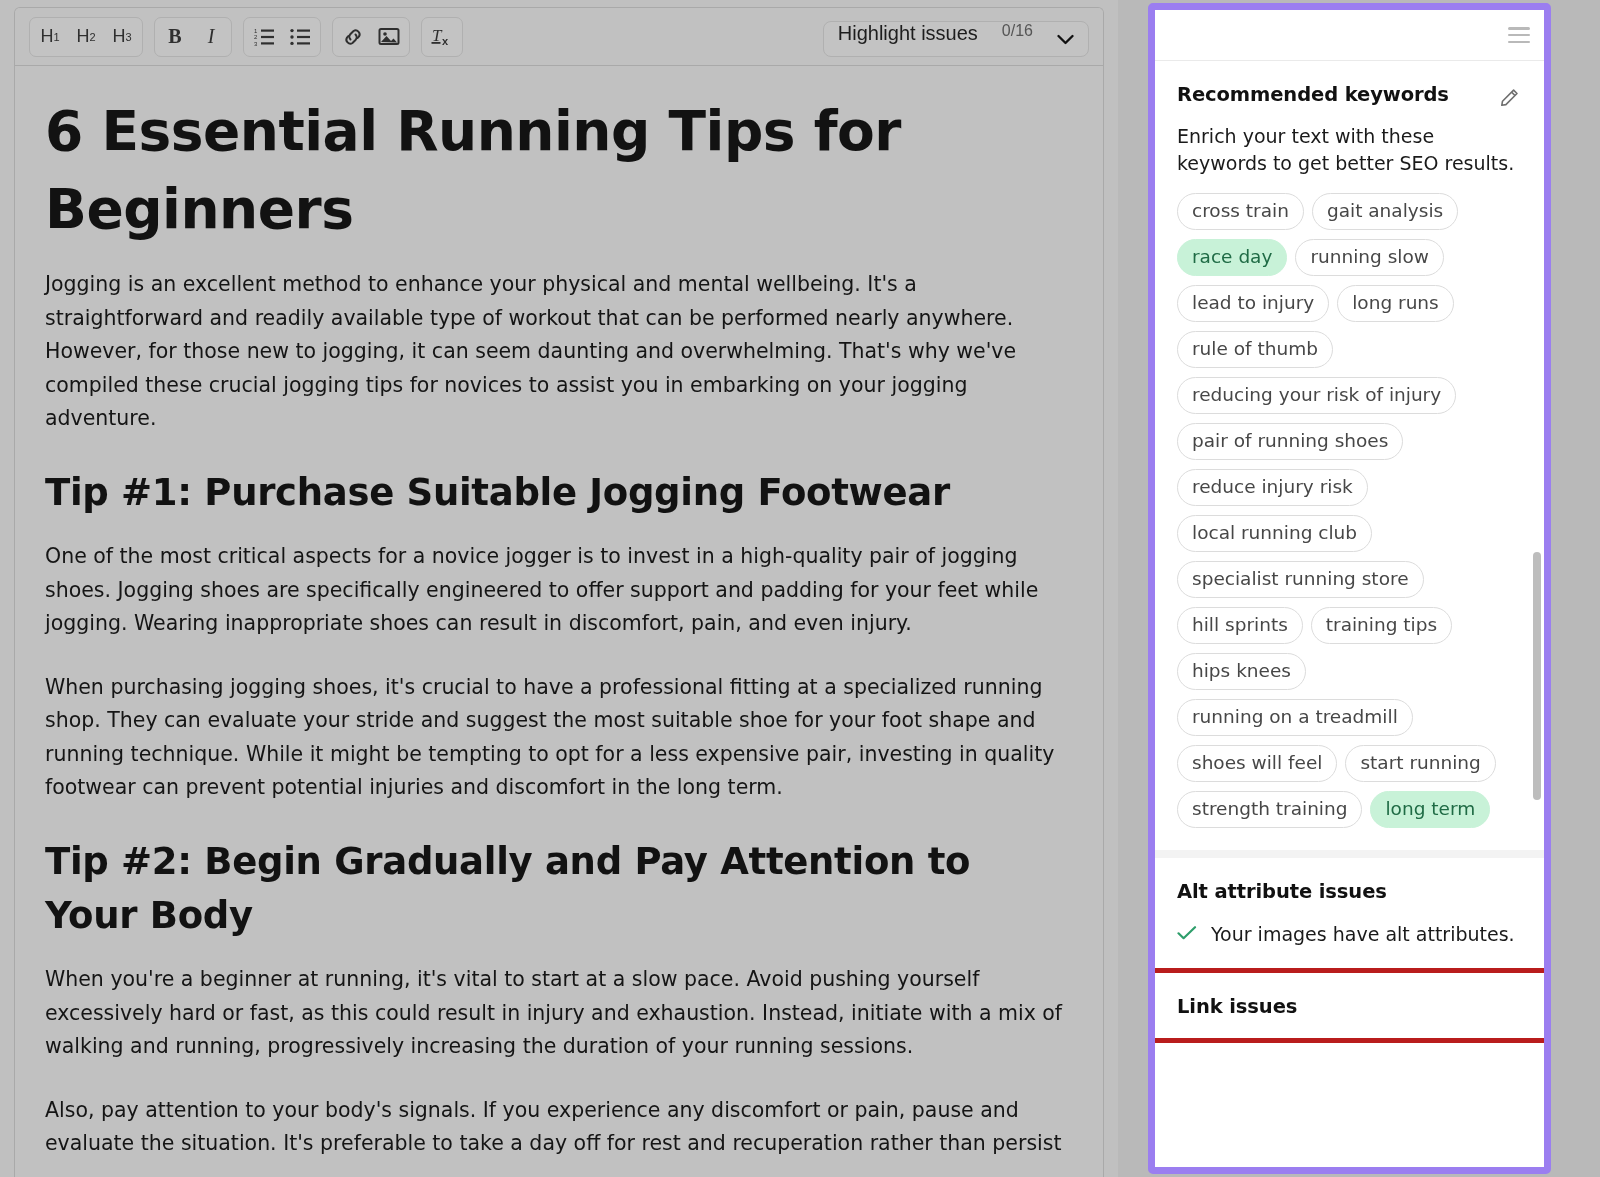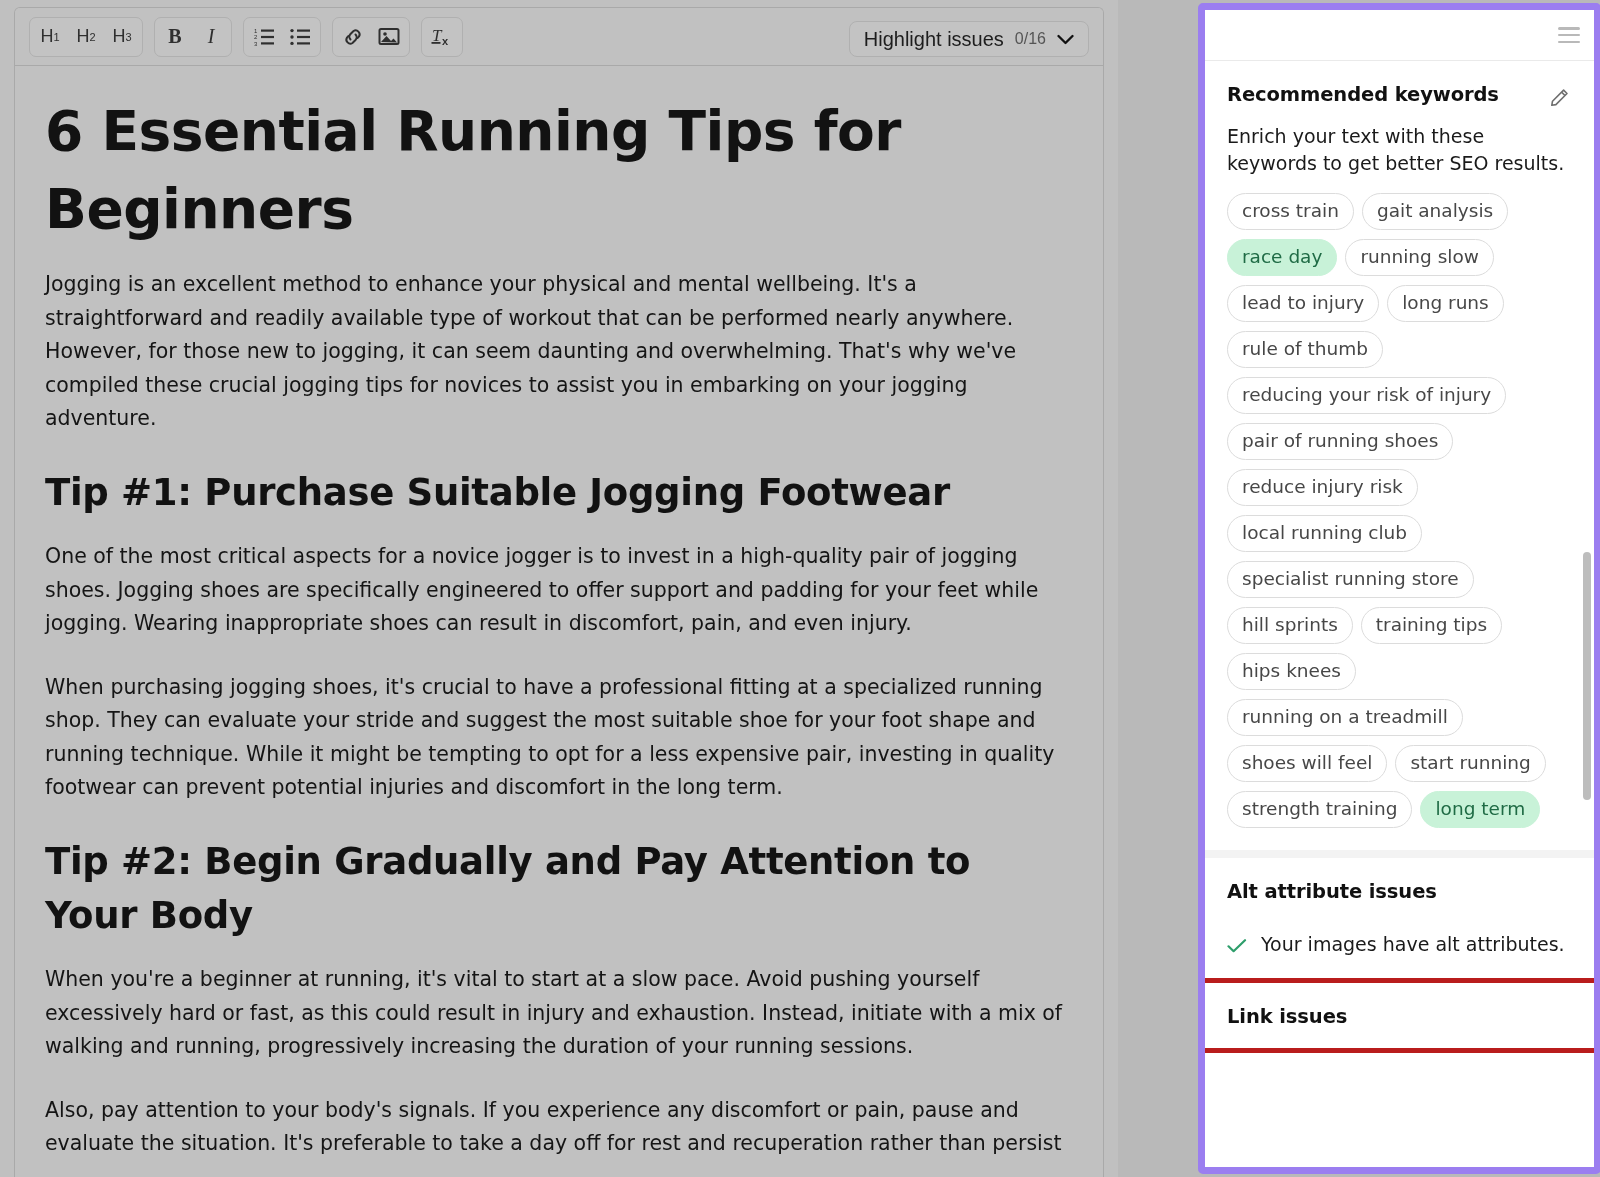--- a/index.html
+++ b/index.html
@@ -68,22 +68,21 @@
   .tb-btn.ital { font-style: italic; font-size: 20px; font-family: "Liberation Serif", serif;}
   .tb-btn.hx { font-size: 18px; font-weight: 500; }
   .tb-btn svg { display: block; }
 
   .highlight-issues {
     position: absolute;
     right: 14px;
     top: 13px;
     height: 36px;
     display: flex;
-    align-items: center;
-    gap: 11px;
+    gap: 24px;
     padding: 0 14px;
     border: 1px solid #b0b0b0;
     border-radius: 8px;
     background: #c3c3c3;
     cursor: pointer;
   }
   .hi-label { font-size: 20px; color: #1d1d1d; }
   .hi-count { font-size: 16px; color: #555; }
   .hi-chev { display:flex; align-items:center; }
 
@@ -113,21 +112,21 @@
     font-size: 20.5px;
     line-height: 33.5px;
     margin: 20px 0 0 0;
     color: #151515;
   }
   .doc .gap { margin-top: 30px; }
 
   
   .right-outer {
     position: absolute;
-    left: 1198px;
+    left: 1148px;
     top: 3px;
     width: 403px;
     height: 1171px;
     border: 7px solid #9b7ef0;
     border-radius: 5px;
     background: #15803d;
   }
   .right-panel {
     position: absolute;
     inset: 0;
@@ -193,23 +192,23 @@
     text-align: right;
   }
   .chip.used {
     background: #c8f2d8;
     border-color: #c8f2d8;
     color: #1f6b45;
   }
 
   .issue-row {
     display: flex;
-    align-items: flex-end;
+    align-items: flex-start;
     gap: 14px;
-    margin-top: 28px;
+    margin-top: 18px;
   }
   .issue-text {
     font-size: 19px;
     line-height: 27px;
     color: #1a1a1a;
     font-family: "DejaVu Sans", sans-serif;
   }
   .check-icon { flex: 0 0 auto; padding-top: 4px; }
   .dot-red {
     flex: 0 0 auto;

